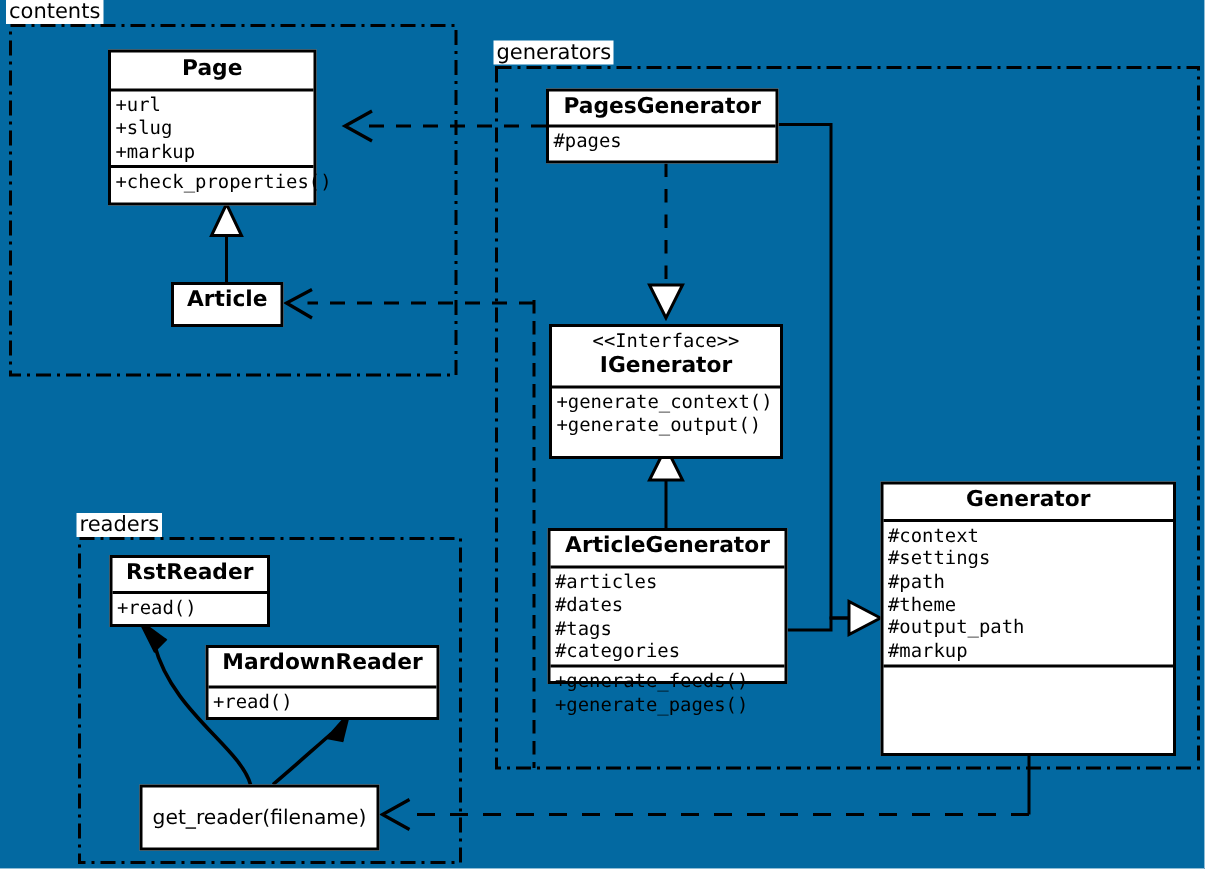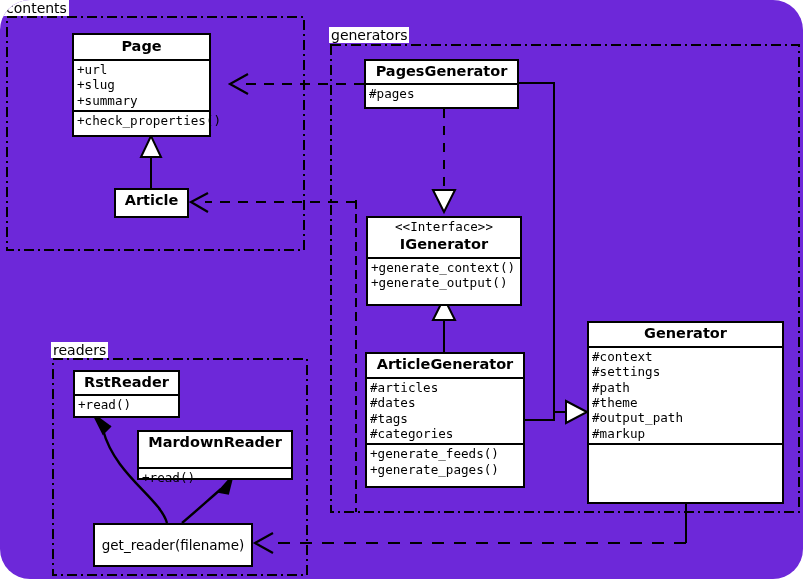--- a/index.html
+++ b/index.html
@@ -4,24 +4,23 @@
 <style>
   html, body {
     margin: 0;
     padding: 0;
     background: #ffffff;
   }
   #diagram-root {
     position: relative;
     width: 803px;
     height: 579px;
-    background: #6d28d9;
+    background: #0369a1;
     font-family: "DejaVu Sans", sans-serif;
     overflow: hidden;
-    border-radius: 30px;
   }
   svg.layer {
     position: absolute;
     left: 0;
     top: 0;
     width: 803px;
     height: 579px;
   }
   svg.layer.edges { z-index: 1; }
   .pkg-label {
@@ -146,21 +145,21 @@
   <div class="pkg-label" style="left:329px; top:27px;">generators</div>
 
   <div class="pkg-label" style="left:51px; top:342px;">readers</div>
 
   <div class="uml-class" style="left:72px; top:33px; width:139px; height:104px;">
     <div class="uml-name">Page</div>
     <div class="uml-sep"></div>
     <div class="uml-compartment">
       <div class="uml-row">+url</div>
       <div class="uml-row">+slug</div>
-      <div class="uml-row">+summary</div>
+      <div class="uml-row">+markup</div>
     </div>
     <div class="uml-sep"></div>
     <div class="uml-compartment">
       <div class="uml-row">+check_properties()</div>
     </div>
   </div>
 
   <div class="uml-class" style="left:114px; top:188px; width:75px; height:30px;">
     <div class="uml-name" style="padding-top:2px;">Article</div>
   </div>
@@ -176,21 +175,21 @@
   <div class="uml-class" style="left:366px; top:216px; width:156px; height:90px;">
     <div class="uml-stereo">&lt;&lt;Interface&gt;&gt;</div>
     <div class="uml-name" style="padding-top:1px; padding-bottom:4px;">IGenerator</div>
     <div class="uml-sep"></div>
     <div class="uml-compartment">
       <div class="uml-row">+generate_context()</div>
       <div class="uml-row">+generate_output()</div>
     </div>
   </div>
 
-  <div class="uml-class" style="left:365px; top:352px; width:160px; height:136px;">
+  <div class="uml-class" style="left:365px; top:352px; width:160px; height:104px;">
     <div class="uml-name" style="padding-top:2px; padding-bottom:4px;">ArticleGenerator</div>
     <div class="uml-sep"></div>
     <div class="uml-compartment">
       <div class="uml-row">#articles</div>
       <div class="uml-row">#dates</div>
       <div class="uml-row">#tags</div>
       <div class="uml-row">#categories</div>
     </div>
     <div class="uml-sep"></div>
     <div class="uml-compartment">
@@ -215,21 +214,21 @@
 
   <div class="uml-class" style="left:73px; top:370px; width:107px; height:48px;">
     <div class="uml-name" style="padding-top:2px; padding-bottom:3px;">RstReader</div>
     <div class="uml-sep"></div>
     <div class="uml-compartment">
       <div class="uml-row">+read()</div>
     </div>
   </div>
 
   <div class="uml-class" style="left:137px; top:430px; width:156px; height:50px;">
-    <div class="uml-name" style="padding-top:2px; padding-bottom:16px;">MardownReader</div>
+    <div class="uml-name" style="padding-top:2px; padding-bottom:6px;">MardownReader</div>
     <div class="uml-sep"></div>
     <div class="uml-compartment">
       <div class="uml-row">+read()</div>
     </div>
   </div>
 
   <div class="plain-box" style="left:93px; top:523px; width:160px; height:44px;">
     <span class="plain-box-label">get_reader(filename)</span>
   </div>
 

